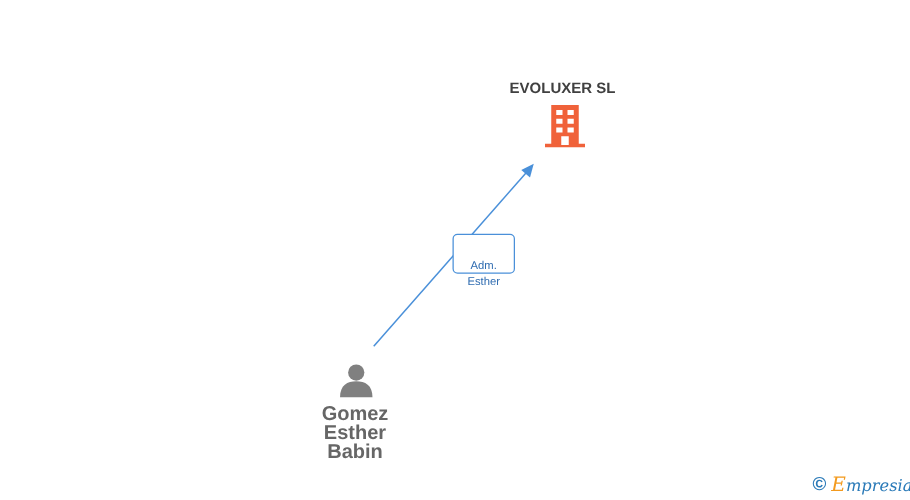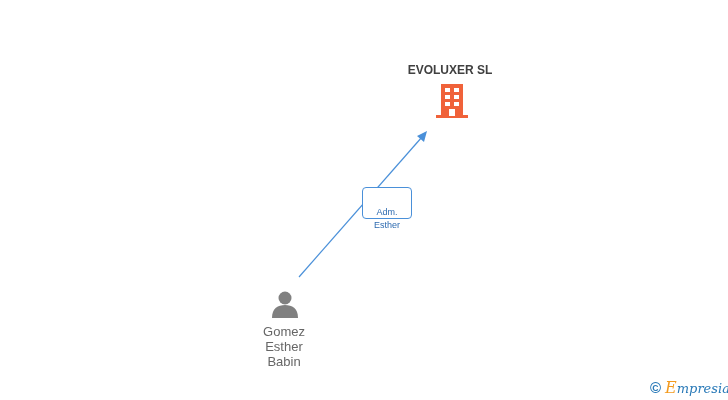--- a/index.html
+++ b/index.html
@@ -2,21 +2,21 @@
 <html><head>
   <meta charset="utf-8">
   <style>
     html, body { margin:0; padding:0; background:#ffffff; }
     body { width:728px; height:400px; position:relative; overflow:hidden; font-family:"Liberation Sans", sans-serif; }
     .company-title { position:absolute; left:390px; top:63px; width:120px; text-align:center; font-size:12px; font-weight:bold; color:#404040; }
     .building { position:absolute; left:436px; top:84px; }
     .edge { position:absolute; left:0; top:0; }
     .role-box { position:absolute; left:341px; top:187px; width:50px; height:32px; border:1px solid #4a90d9; border-radius:4px; background:#ffffff; box-sizing:border-box; text-align:center; font-size:9px; color:#2e6bb0; line-height:13px; padding-top:18px;margin-left:21px; }
     .person-icon { position:absolute; left:271px; top:290px; }
-    .person-name { position:absolute; left:244px; top:324px; width:80px; text-align:center; font-size:13px; color:#666666; line-height:15px; }
+    .person-name { position:absolute; left:244px; top:324px; width:80px; text-align:center; font-size:16px; color:#666666; line-height:15px;font-weight:bold; }
     .footer { position:absolute; left:650px; top:378px; display:flex; align-items:center; gap:4px; }
     .copy { font-size:15px; color:#2a7ab8; font-weight:bold; }
     .brand { font-size:13px; color:#2a7ab8; font-style:italic; font-family:"DejaVu Serif", serif; }
     .brand .e { color:#f39a1e; font-size:16px; }
   </style>
 </head>
 <body>
 
 <div class="company-title">EVOLUXER SL</div>
 <div class="building">

